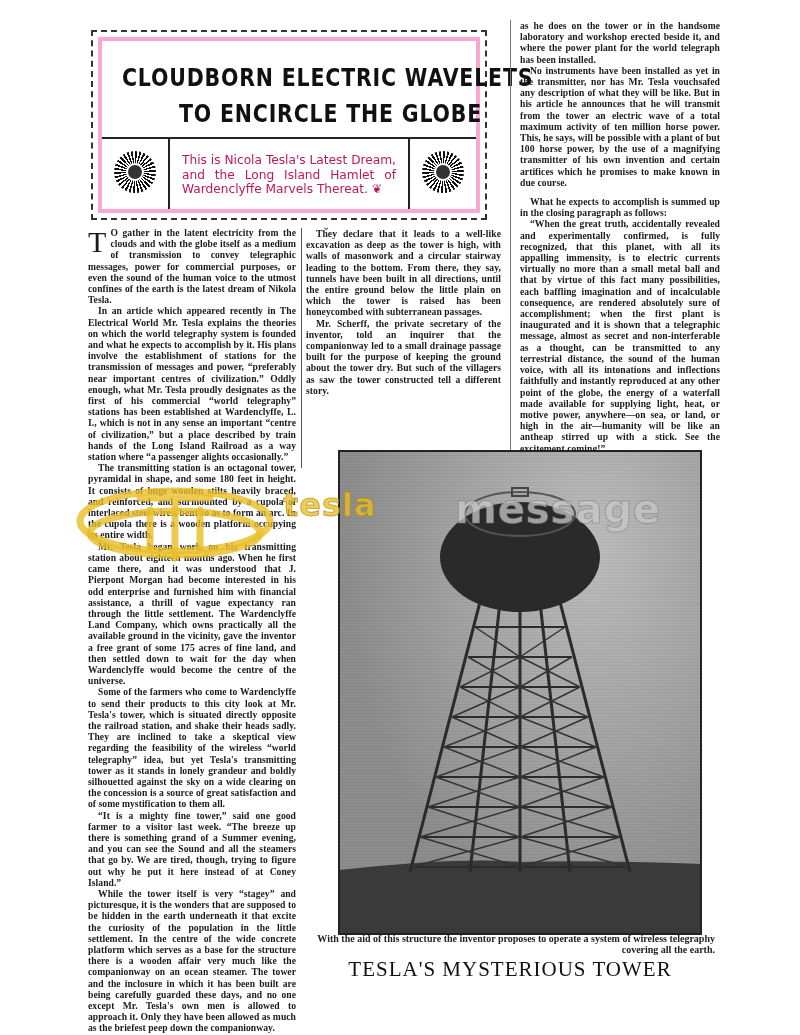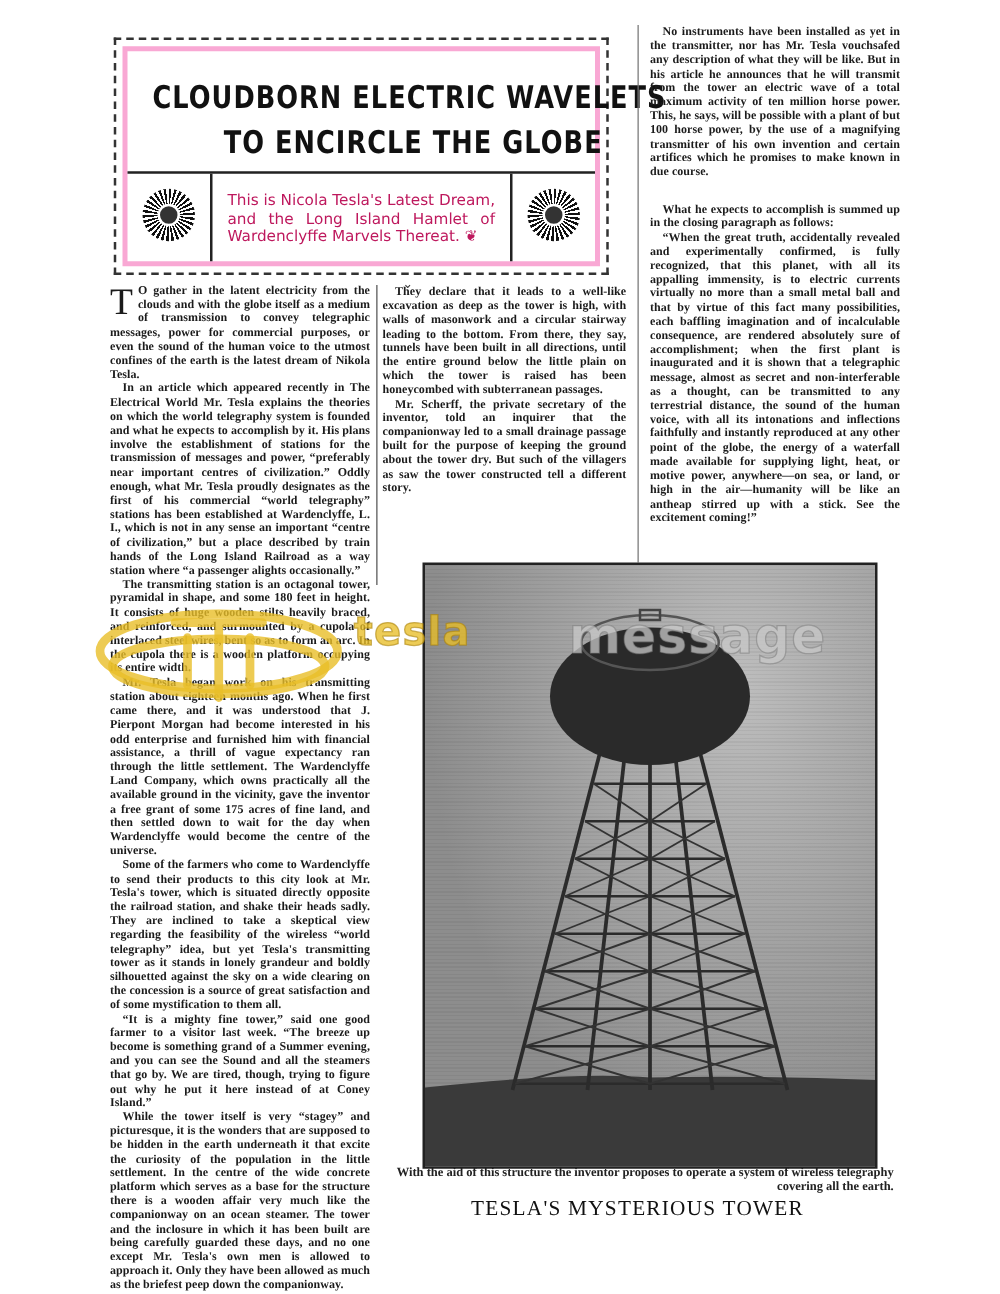--- a/index.html
+++ b/index.html
@@ -20,21 +20,21 @@
   .col p.noindent { text-indent: 0; }
   .col1 { left: 88px; top: 227px; width: 208px; }
   .col2 { left: 306px; top: 228px; width: 195px; }
   .col3 { left: 520px; top: 20px; width: 200px; }
   .dropcap { float: left; font-size: 30px; line-height: 26px; margin: 2px 4px 0 0; font-weight: normal; }
   .rule1 { position: absolute; left: 301px; top: 228px; width: 1px; height: 240px; background: #555; }
   .rule2 { position: absolute; left: 510px; top: 20px; width: 1px; height: 430px; background: #777; }
   .photo { position: absolute; left: 338px; top: 450px; width: 364px; height: 485px; border: 2px solid #222; box-sizing: border-box; overflow: hidden;
     background: repeating-linear-gradient(0deg, rgba(0,0,0,0.05) 0 1px, transparent 1px 3px), radial-gradient(ellipse at 70% 20%, #bdbdbd, #8d8d8d 70%); }
   .photo svg { position: absolute; left: 0; top: 0; }
-  .caption-title { position: absolute; left: 300px; top: 957px; width: 420px; text-align: center; font-family: "Liberation Serif", serif; font-size: 17px; letter-spacing: 1px; color: #111; }
+  .caption-title { position: absolute; left: 300px; top: 957px; width: 420px; text-align: center; font-family: "Liberation Serif", serif; font-size: 21px; letter-spacing: 1px; color: #111; }
   .caption-text { position: absolute; left: 305px; top: 933px; width: 410px; text-align: right; font-family: "Liberation Serif", serif; font-weight: bold; font-size: 10px; line-height: 11px; color: #222; }
   .watermark { position: absolute; left: 60px; top: 480px; width: 660px; height: 80px; pointer-events: none; }
   .wm-tesla { position: absolute; left: 223px; top: 6px; font-family: "DejaVu Sans", sans-serif; font-weight: bold; font-size: 32px; color: rgba(232, 190, 40, 0.78); letter-spacing: 1px; -webkit-text-stroke: 1px rgba(170,130,10,0.6); }
   .wm-universe { position: absolute; left: 395px; top: 6px; font-family: "DejaVu Sans", sans-serif; font-weight: bold; font-size: 40px; color: rgba(200, 200, 200, 0.75); letter-spacing: 1px; -webkit-text-stroke: 1px rgba(120,120,120,0.5); }
   .wm-logo { position: absolute; left: 10px; top: -2px; }
   .corner-mark { position: absolute; left: 322px; top: 221px; font-size: 10px; color: #333; }
 </style>
 </head>
 <body>
 
@@ -55,36 +55,37 @@
 </div>
 
 <div class="corner-mark">⌄</div>
 
 <div class="col col1">
   <p class="noindent"><span class="dropcap">T</span><span>O gather in the latent electricity from the clouds and with the globe itself as a medium of transmission to convey telegraphic messages, power for commercial purposes, or even the sound of the human voice to the utmost confines of the earth is the latest dream of Nikola Tesla.</span></p>
   <p>In an article which appeared recently in The Electrical World Mr. Tesla explains the theories on which the world telegraphy system is founded and what he expects to accomplish by it. His plans involve the establishment of stations for the transmission of messages and power, “preferably near important centres of civilization.” Oddly enough, what Mr. Tesla proudly designates as the first of his commercial “world telegraphy” stations has been established at Wardenclyffe, L. I., which is not in any sense an important “centre of civilization,” but a place described by train hands of the Long Island Railroad as a way station where “a passenger alights occasionally.”</p>
   <p>The transmitting station is an octagonal tower, pyramidal in shape, and some 180 feet in height. It consists of huge wooden stilts heavily braced, and reinforced, and surmounted by a cupola of interlaced steel wires, bent so as to form an arc. In the cupola there is a wooden platform occupying its entire width.</p>
   <p>Mr. Tesla began work on his transmitting station about eighteen months ago. When he first came there, and it was understood that J. Pierpont Morgan had become interested in his odd enterprise and furnished him with financial assistance, a thrill of vague expectancy ran through the little settlement. The Wardenclyffe Land Company, which owns practically all the available ground in the vicinity, gave the inventor a free grant of some 175 acres of fine land, and then settled down to wait for the day when Wardenclyffe would become the centre of the universe.</p>
   <p>Some of the farmers who come to Wardenclyffe to send their products to this city look at Mr. Tesla's tower, which is situated directly opposite the railroad station, and shake their heads sadly. They are inclined to take a skeptical view regarding the feasibility of the wireless “world telegraphy” idea, but yet Tesla's transmitting tower as it stands in lonely grandeur and boldly silhouetted against the sky on a wide clearing on the concession is a source of great satisfaction and of some mystification to them all.</p>
-  <p>“It is a mighty fine tower,” said one good farmer to a visitor last week. “The breeze up become is something grand of a Summer evening, and you can see the Sound and all the steamers that go by. We are tired, though, trying to figure out why he put it here instead of at Coney Island.”</p>
+  <p>“It is a mighty fine tower,” said one good farmer to a visitor last week. “The breeze up there is something grand of a Summer evening, and you can see the Sound and all the steamers that go by. We are tired, though, trying to figure out why he put it here instead of at Coney Island.”</p>
   <p>While the tower itself is very “stagey” and picturesque, it is the wonders that are supposed to be hidden in the earth underneath it that excite the curiosity of the population in the little settlement. In the centre of the wide concrete platform which serves as a base for the structure there is a wooden affair very much like the companionway on an ocean steamer. The tower and the inclosure in which it has been built are being carefully guarded these days, and no one except Mr. Tesla's own men is allowed to approach it. Only they have been allowed as much as the briefest peep down the companionway.</p>
 </div>
 
 <div class="rule1"></div>
 
 <div class="col col2">
   <p>They declare that it leads to a well-like excavation as deep as the tower is high, with walls of masonwork and a circular stairway leading to the bottom. From there, they say, tunnels have been built in all directions, until the entire ground below the little plain on which the tower is raised has been honeycombed with subterranean passages.</p>
   <p>Mr. Scherff, the private secretary of the inventor, told an inquirer that the companionway led to a small drainage passage built for the purpose of keeping the ground about the tower dry. But such of the villagers as saw the tower constructed tell a different story.</p>
 </div>
 
 <div class="rule2"></div>
 
 <div class="col col3">
+  <p class="noindent">as he does on the tower or in the handsome laboratory and workshop erected beside it, and where the power plant for the world telegraph has been installed.</p>
   <p>No instruments have been installed as yet in the transmitter, nor has Mr. Tesla vouchsafed any description of what they will be like. But in his article he announces that he will transmit from the tower an electric wave of a total maximum activity of ten million horse power. This, he says, will be possible with a plant of but 100 horse power, by the use of a magnifying transmitter of his own invention and certain artifices which he promises to make known in due course.</p>
-  <p style="margin-top:19px;">What he expects to accomplish is summed up in the closing paragraph as follows:</p>
+  <p style="margin-top:8px;">What he expects to accomplish is summed up in the closing paragraph as follows:</p>
   <p>“When the great truth, accidentally revealed and experimentally confirmed, is fully recognized, that this planet, with all its appalling immensity, is to electric currents virtually no more than a small metal ball and that by virtue of this fact many possibilities, each baffling imagination and of incalculable consequence, are rendered absolutely sure of accomplishment; when the first plant is inaugurated and it is shown that a telegraphic message, almost as secret and non-interferable as a thought, can be transmitted to any terrestrial distance, the sound of the human voice, with all its intonations and inflections faithfully and instantly reproduced at any other point of the globe, the energy of a waterfall made available for supplying light, heat, or motive power, anywhere—on sea, or land, or high in the air—humanity will be like an antheap stirred up with a stick. See the excitement coming!”</p>
 </div>
 
 <div class="photo">
   <svg width="360" height="481" viewBox="0 0 360 481">
 
     <path d="M0 418 Q120 405 180 410 Q260 408 360 412 L360 481 L0 481 Z" fill="#3a3a3a"></path>
 
     <g stroke="#2b2b2b" stroke-width="3" fill="none">
       <path d="M140 150 L70 420"></path>

